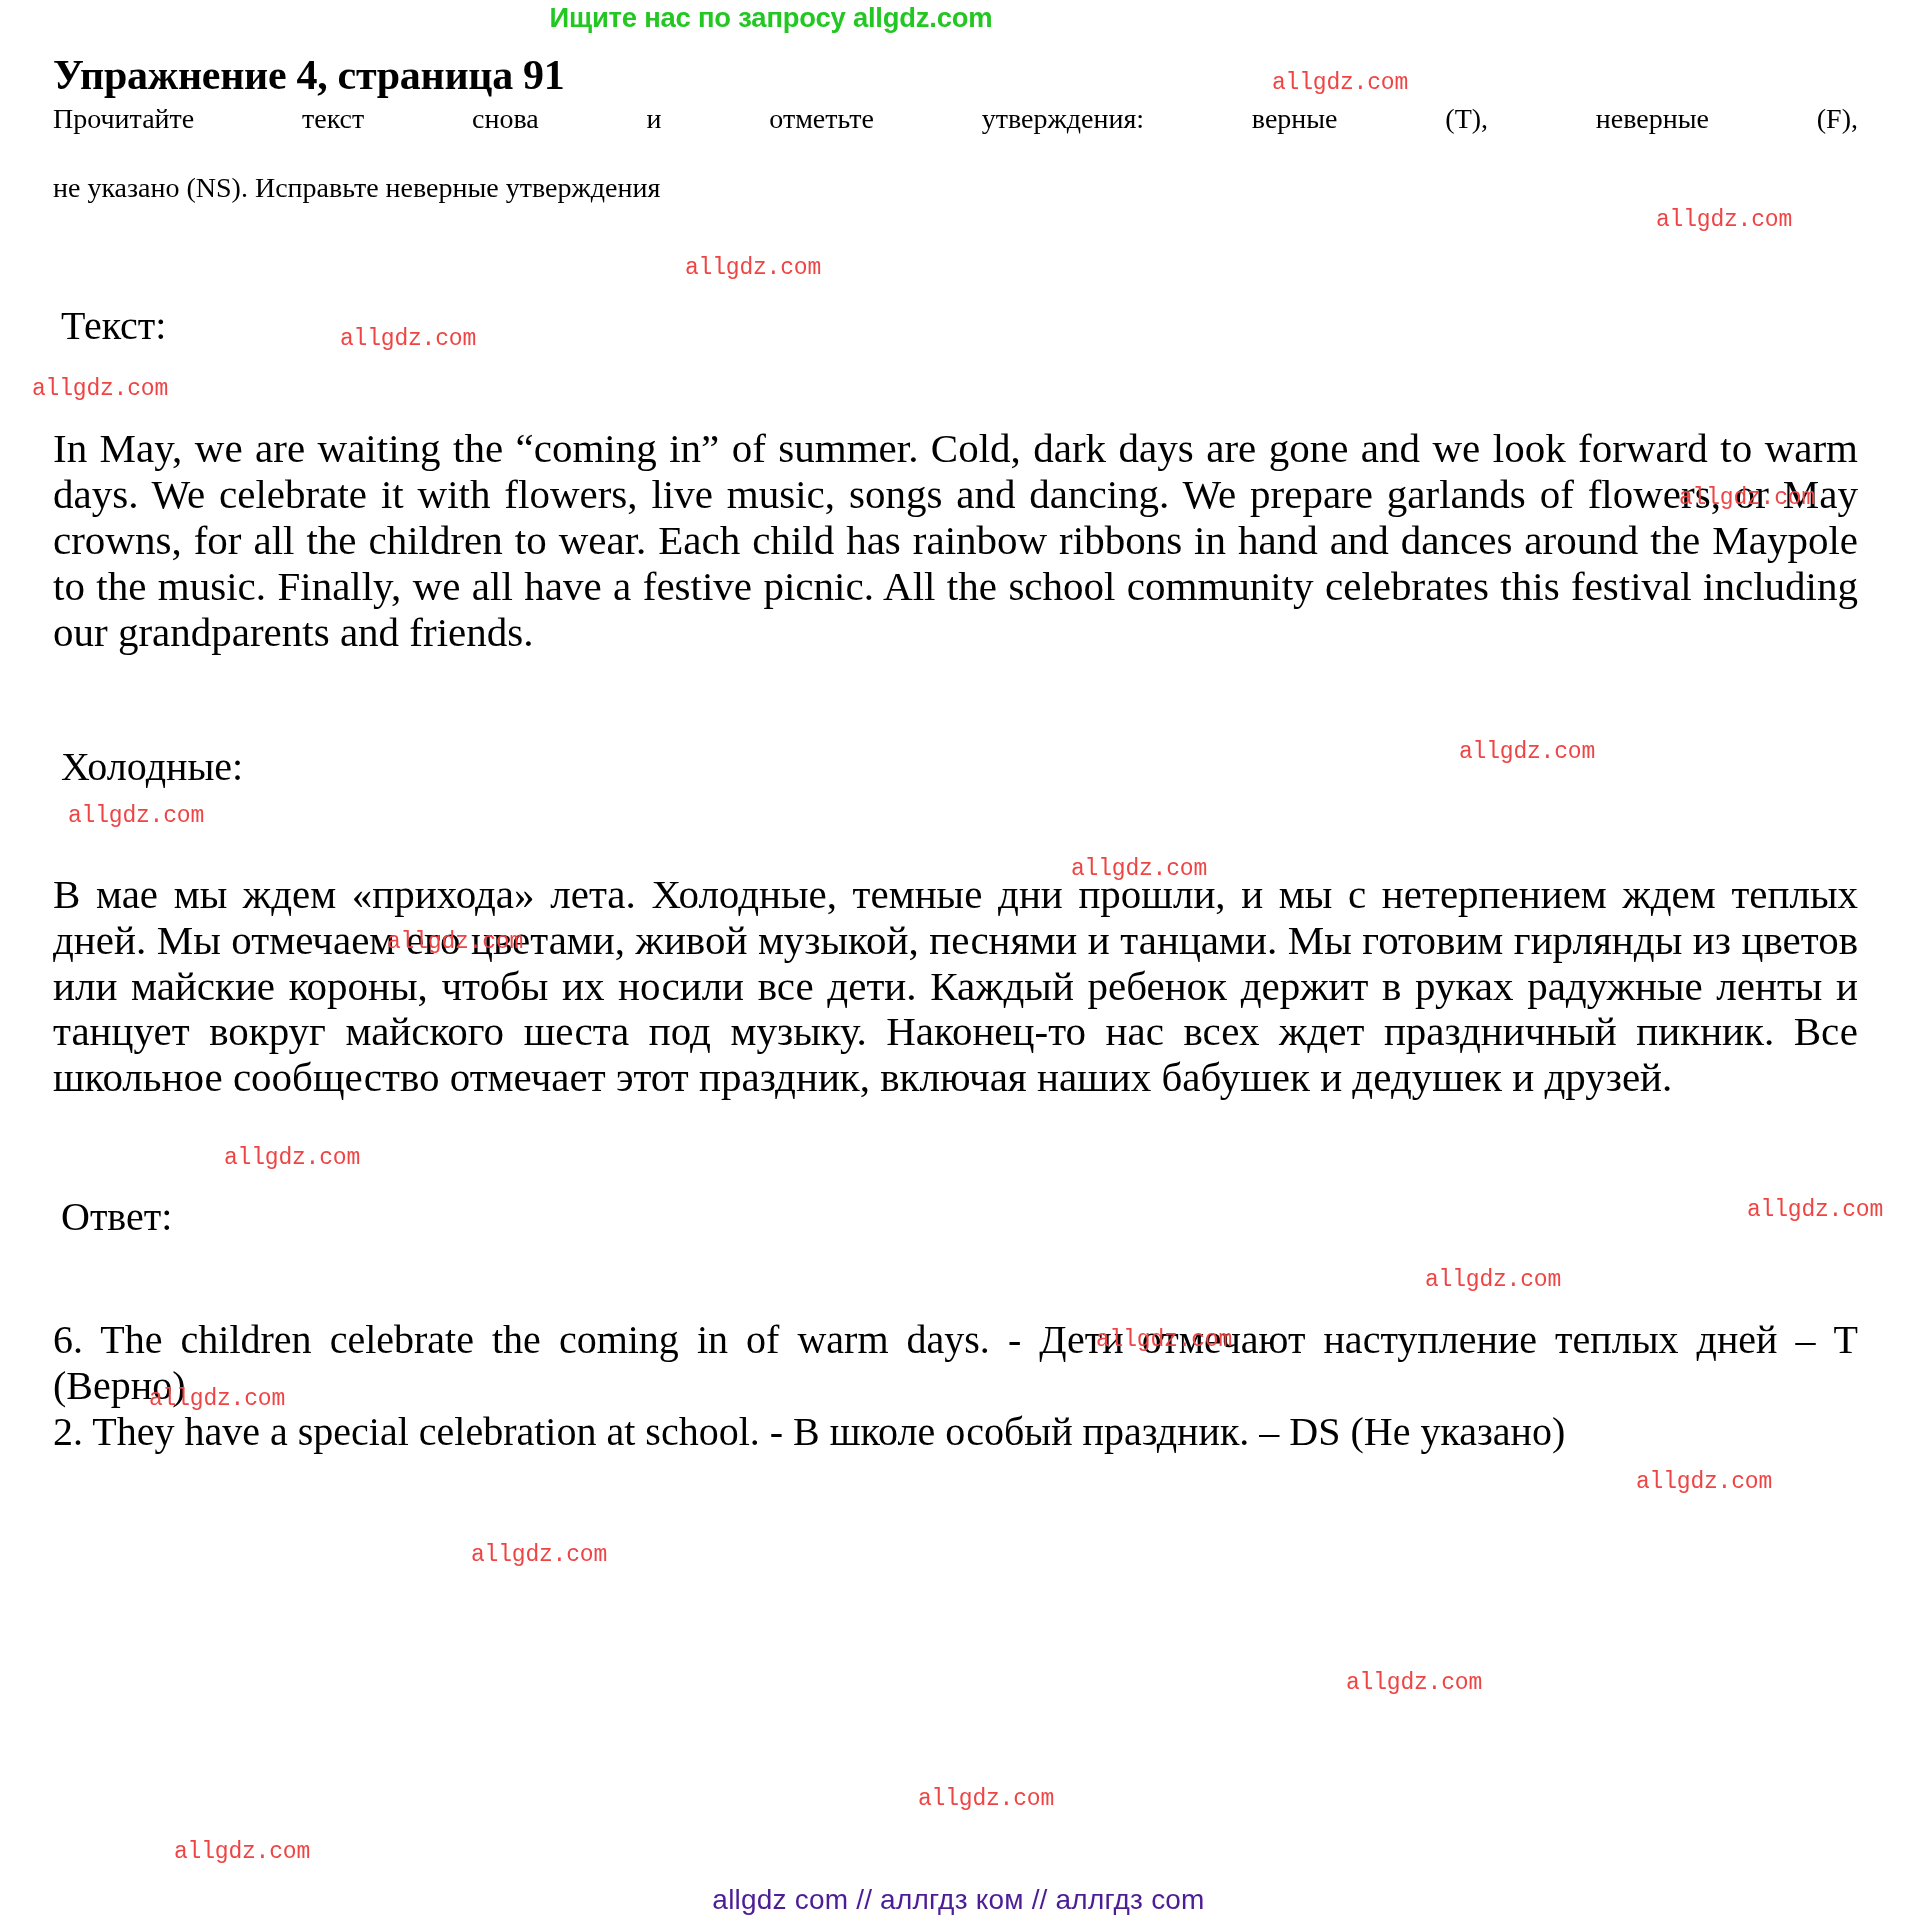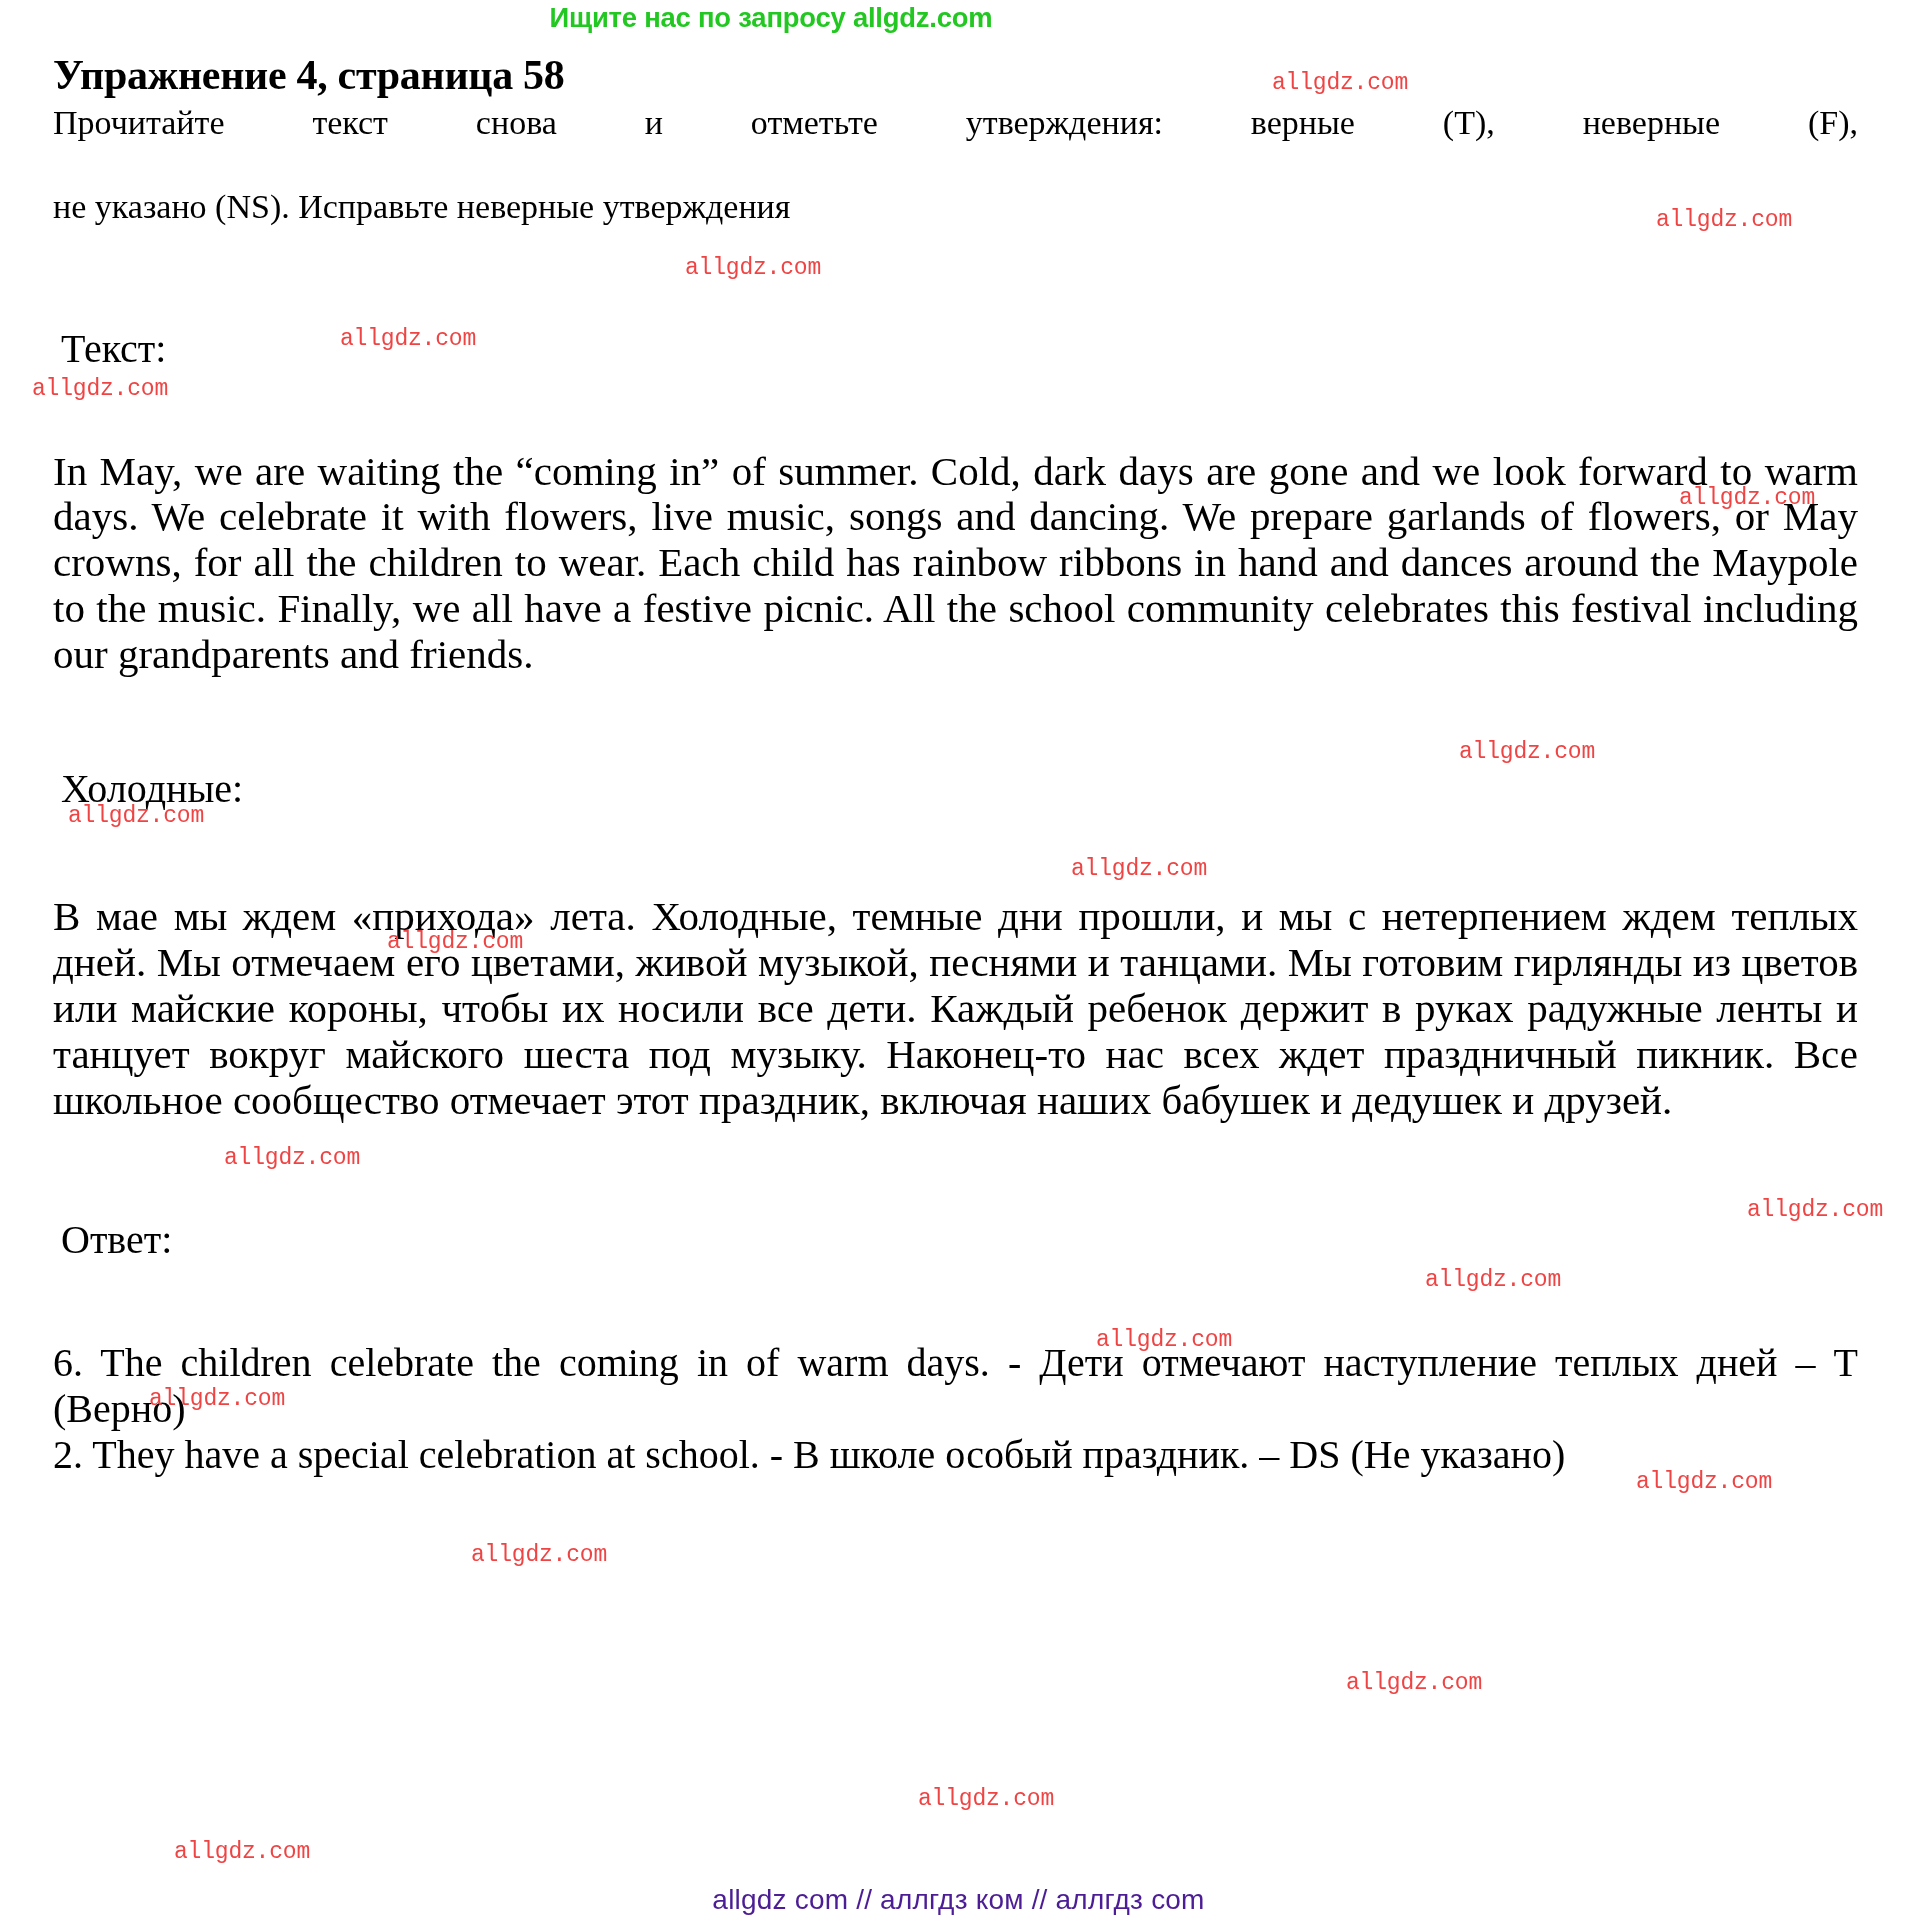--- a/index.html
+++ b/index.html
@@ -43,21 +43,21 @@
 
   .ex-title {
     font-size: 42px;
     font-weight: 700;
     letter-spacing: -0.3px;
     margin: 0 0 3.7px 0;
     line-height: 1.08;
   }
 
   .task {
-    font-size: 34px;
+    font-size: 28px;
     line-height: 1.24;
     text-align: justify;
     text-justify: inter-word;
     margin: 0;
     width: 1805px;
   }
   .task > span { display: block; }
   .task-l1 { text-align: justify; }
   .task-l1::after {
     content: "";
@@ -122,21 +122,21 @@
 </style>
 </head>
 <body>
 
 <div id="page">
 
   <div class="promo">Ищите нас по запросу allgdz.com</div>
 
   <div class="content">
 
-    <h1 class="ex-title">Упражнение 4, страница 58</h1>
+    <h1 class="ex-title">Упражнение 4, страница 91</h1>
 
     <div class="task">
       <span class="task-l1">Прочитайте текст снова и отметьте утверждения: верные (T), неверные (F),</span>
       <span>не указано (NS).  Исправьте неверные утверждения</span>
     </div>
 
     <div class="sp-1"></div>
 
     <p class="section-label">Текст:</p>
 

